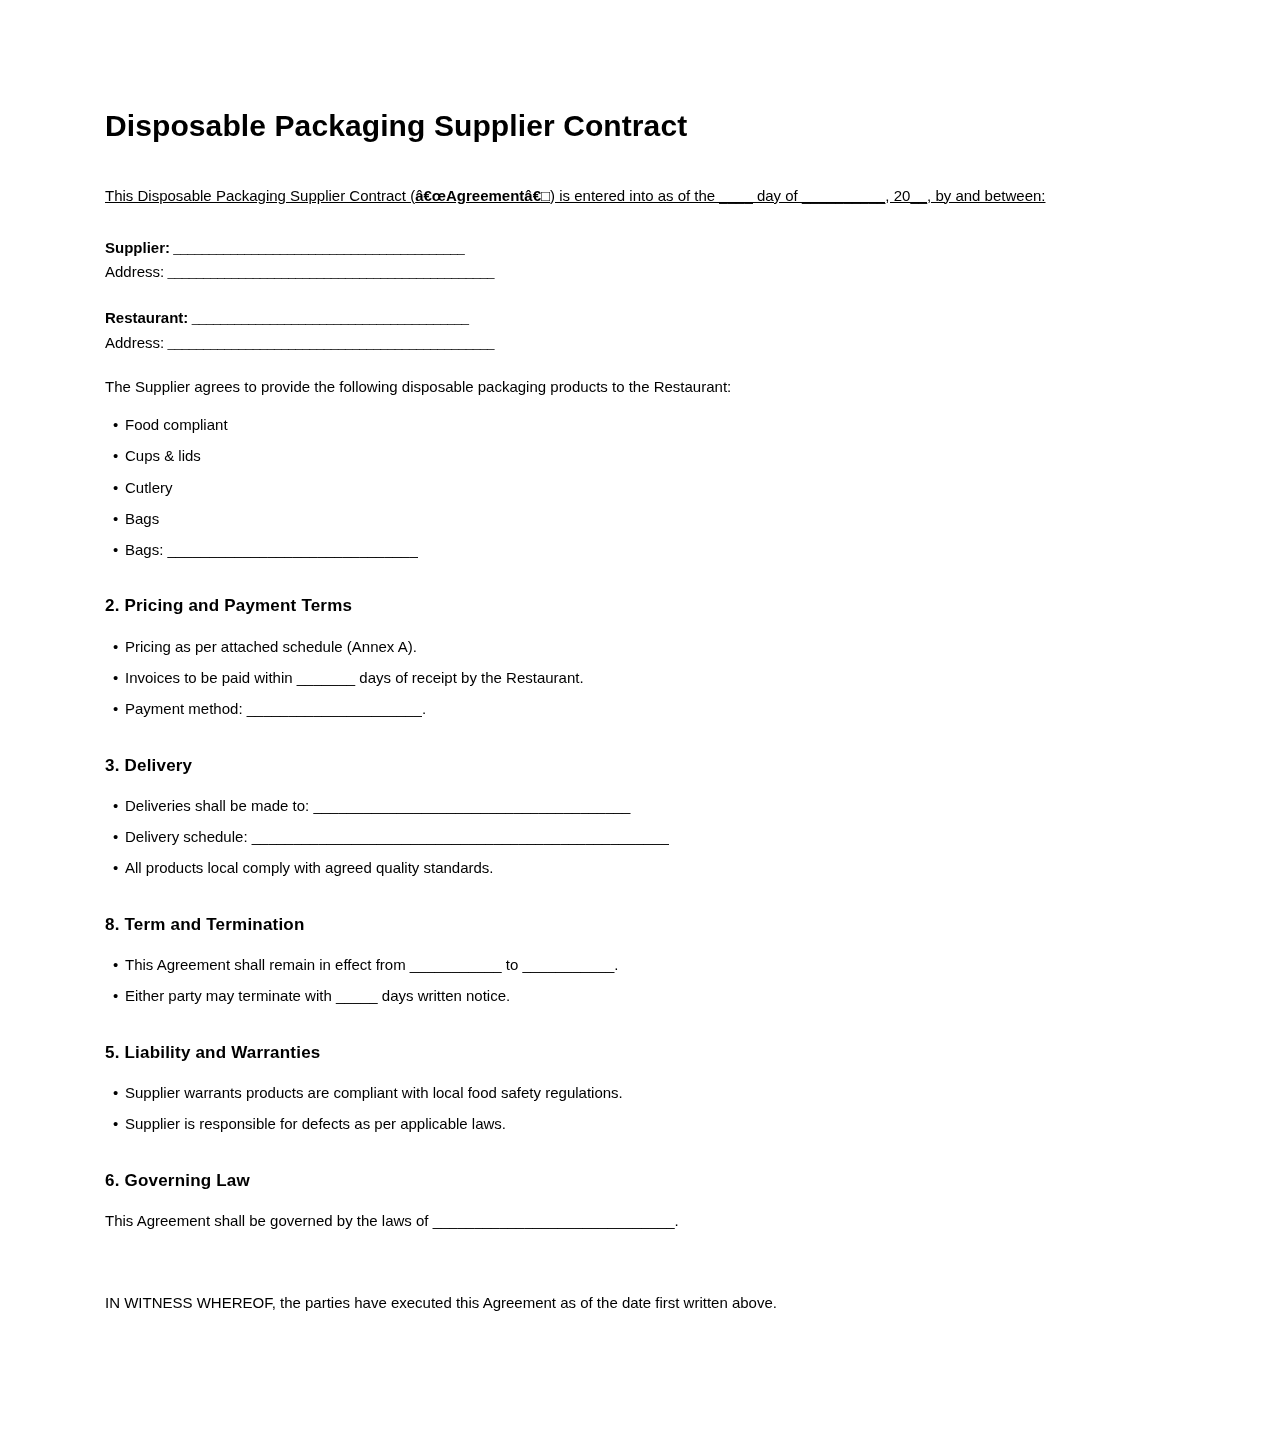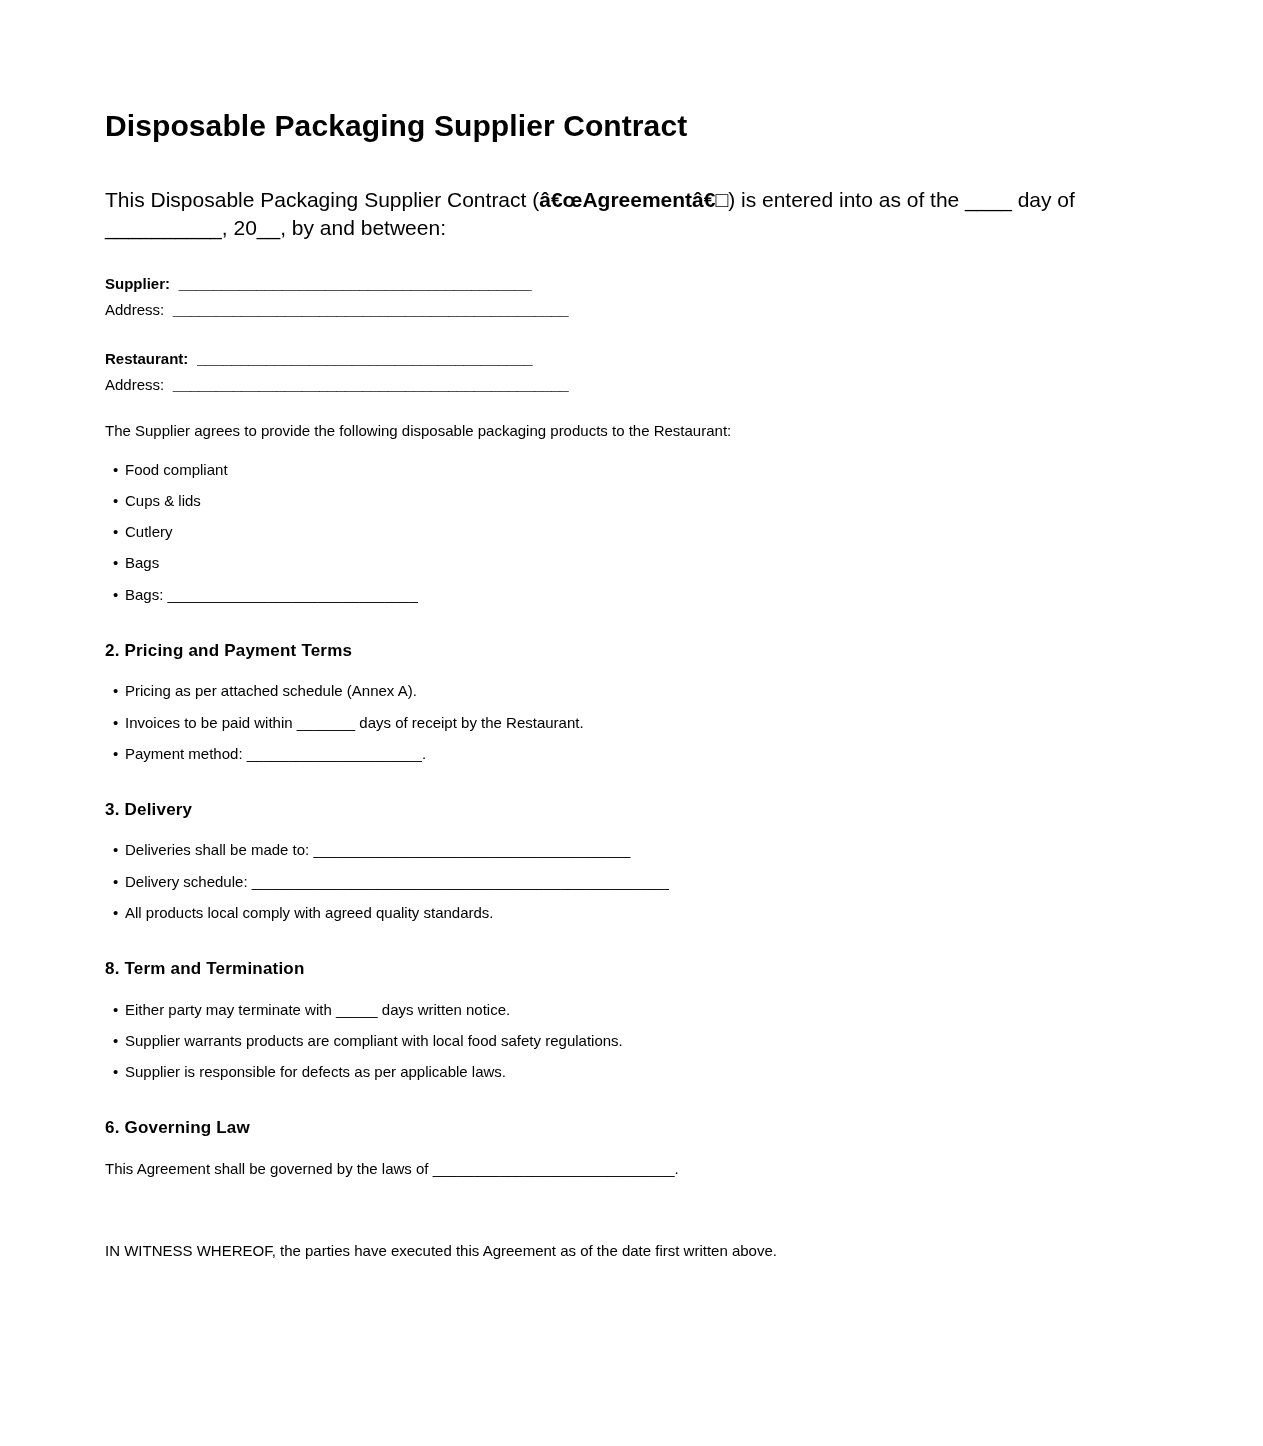--- a/index.html
+++ b/index.html
@@ -20,43 +20,44 @@
     margin-top: 21px;
   }
   .doc-title {
     font-size: 30px;
     font-weight: bold;
     line-height: 1.15;
     letter-spacing: 0.1px;
     margin: 0 0 42px 0;
   }
   .intro {
-    font-size: 21px;
+    font-size: 15px;
     line-height: 1.35;
     margin: 0 0 30px 0;
+    text-decoration: underline;
   }
   .intro .agreement-term {
     font-weight: bold;
   }
   .party-block {
     font-size: 15px;
     line-height: 1.62;
     margin: 0 0 22px 0;
   }
   .party-line {
     white-space: nowrap;
   }
   .party-label-bold {
     font-weight: bold;
   }
   .party-label {
     font-weight: normal;
   }
   .blank {
-    font-family: Liberation Mono, monospace;
+    font-family: Liberation Serif, serif;
     letter-spacing: -0.4px;
     white-space: pre;
   }
   h2.section-heading {
     font-size: 17px;
     font-weight: bold;
     letter-spacing: 0.2px;
     line-height: 1.2;
     margin: 36px 0 20px 0;
   }
@@ -133,25 +134,27 @@
     <ul class="bullets">
       <li>Deliveries shall be made to: ______________________________________</li>
       <li>Delivery schedule: __________________________________________________</li>
       <li>All products local comply with agreed quality standards.</li>
     </ul>
   </section>
 
   <section>
     <h2 class="section-heading">8. Term and Termination</h2>
     <ul class="bullets">
+      <li>This Agreement shall remain in effect from ___________ to ___________.</li>
       <li>Either party may terminate with _____ days written notice.</li>
     </ul>
   </section>
 
   <section>
+    <h2 class="section-heading">5. Liability and Warranties</h2>
     <ul class="bullets">
       <li>Supplier warrants products are compliant with local food safety regulations.</li>
       <li>Supplier is responsible for defects as per applicable laws.</li>
     </ul>
   </section>
 
   <section>
     <h2 class="section-heading">6. Governing Law</h2>
     <p class="section-text">This Agreement shall be governed by the laws of _____________________________.</p>
   </section>

